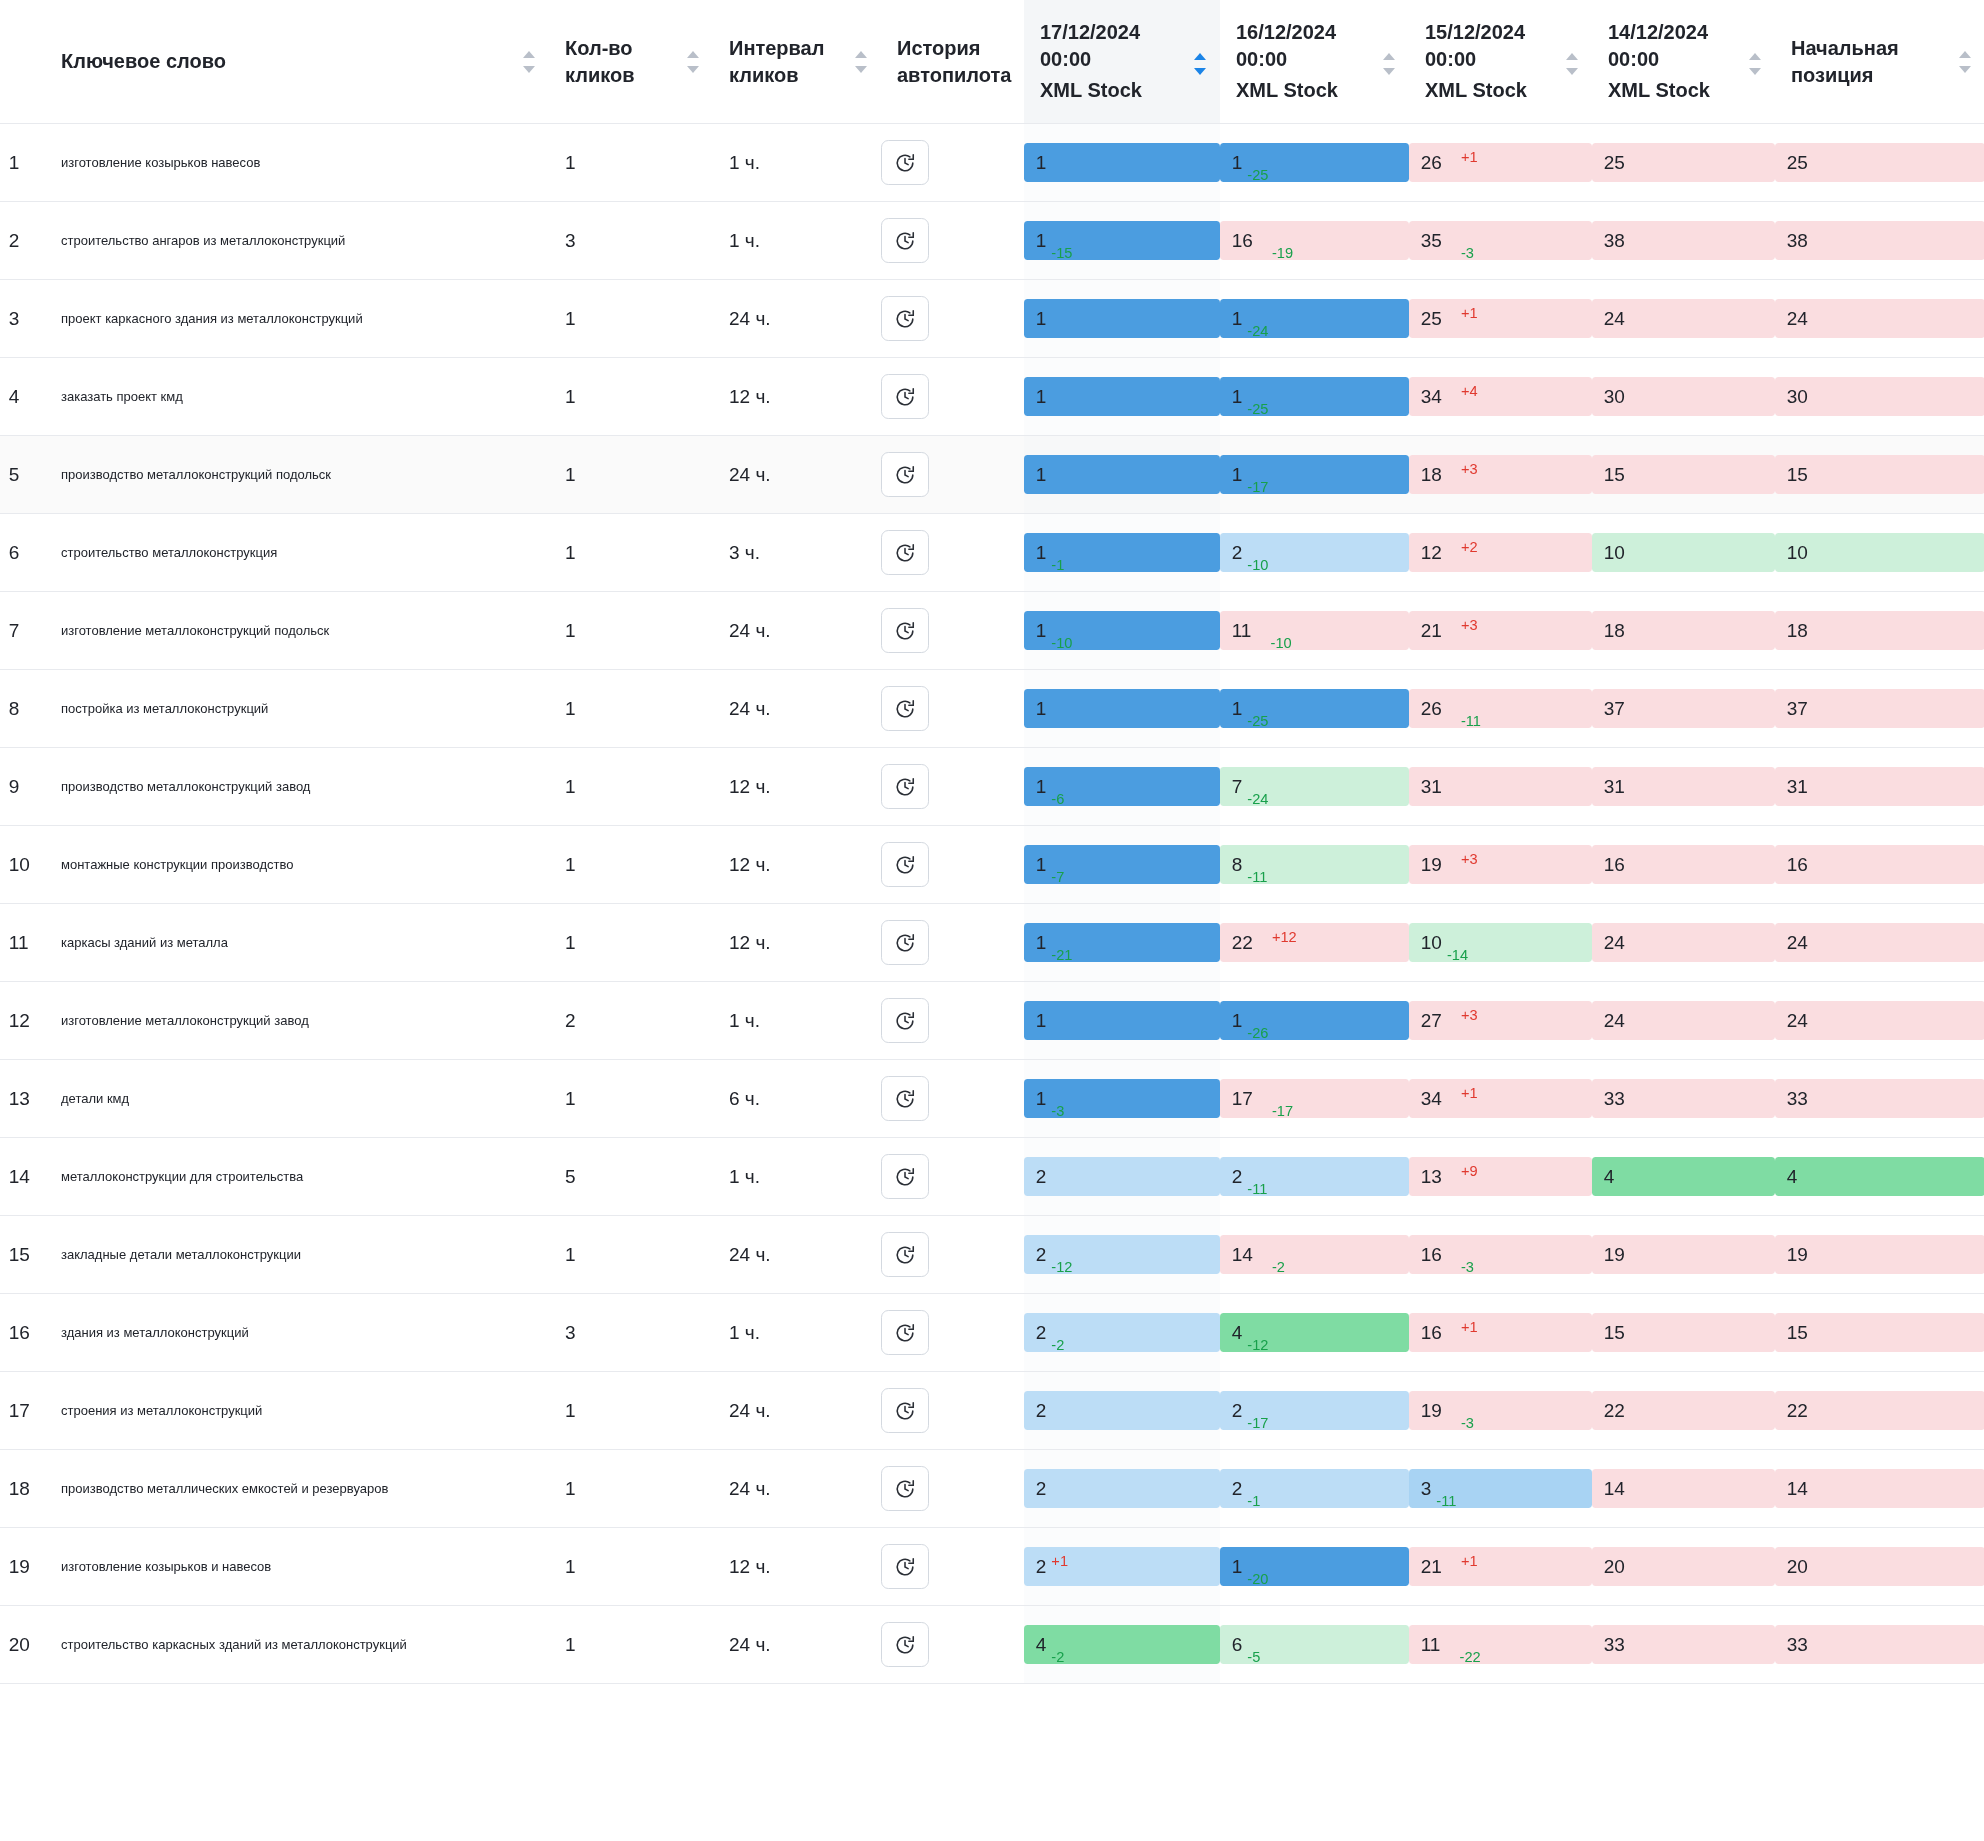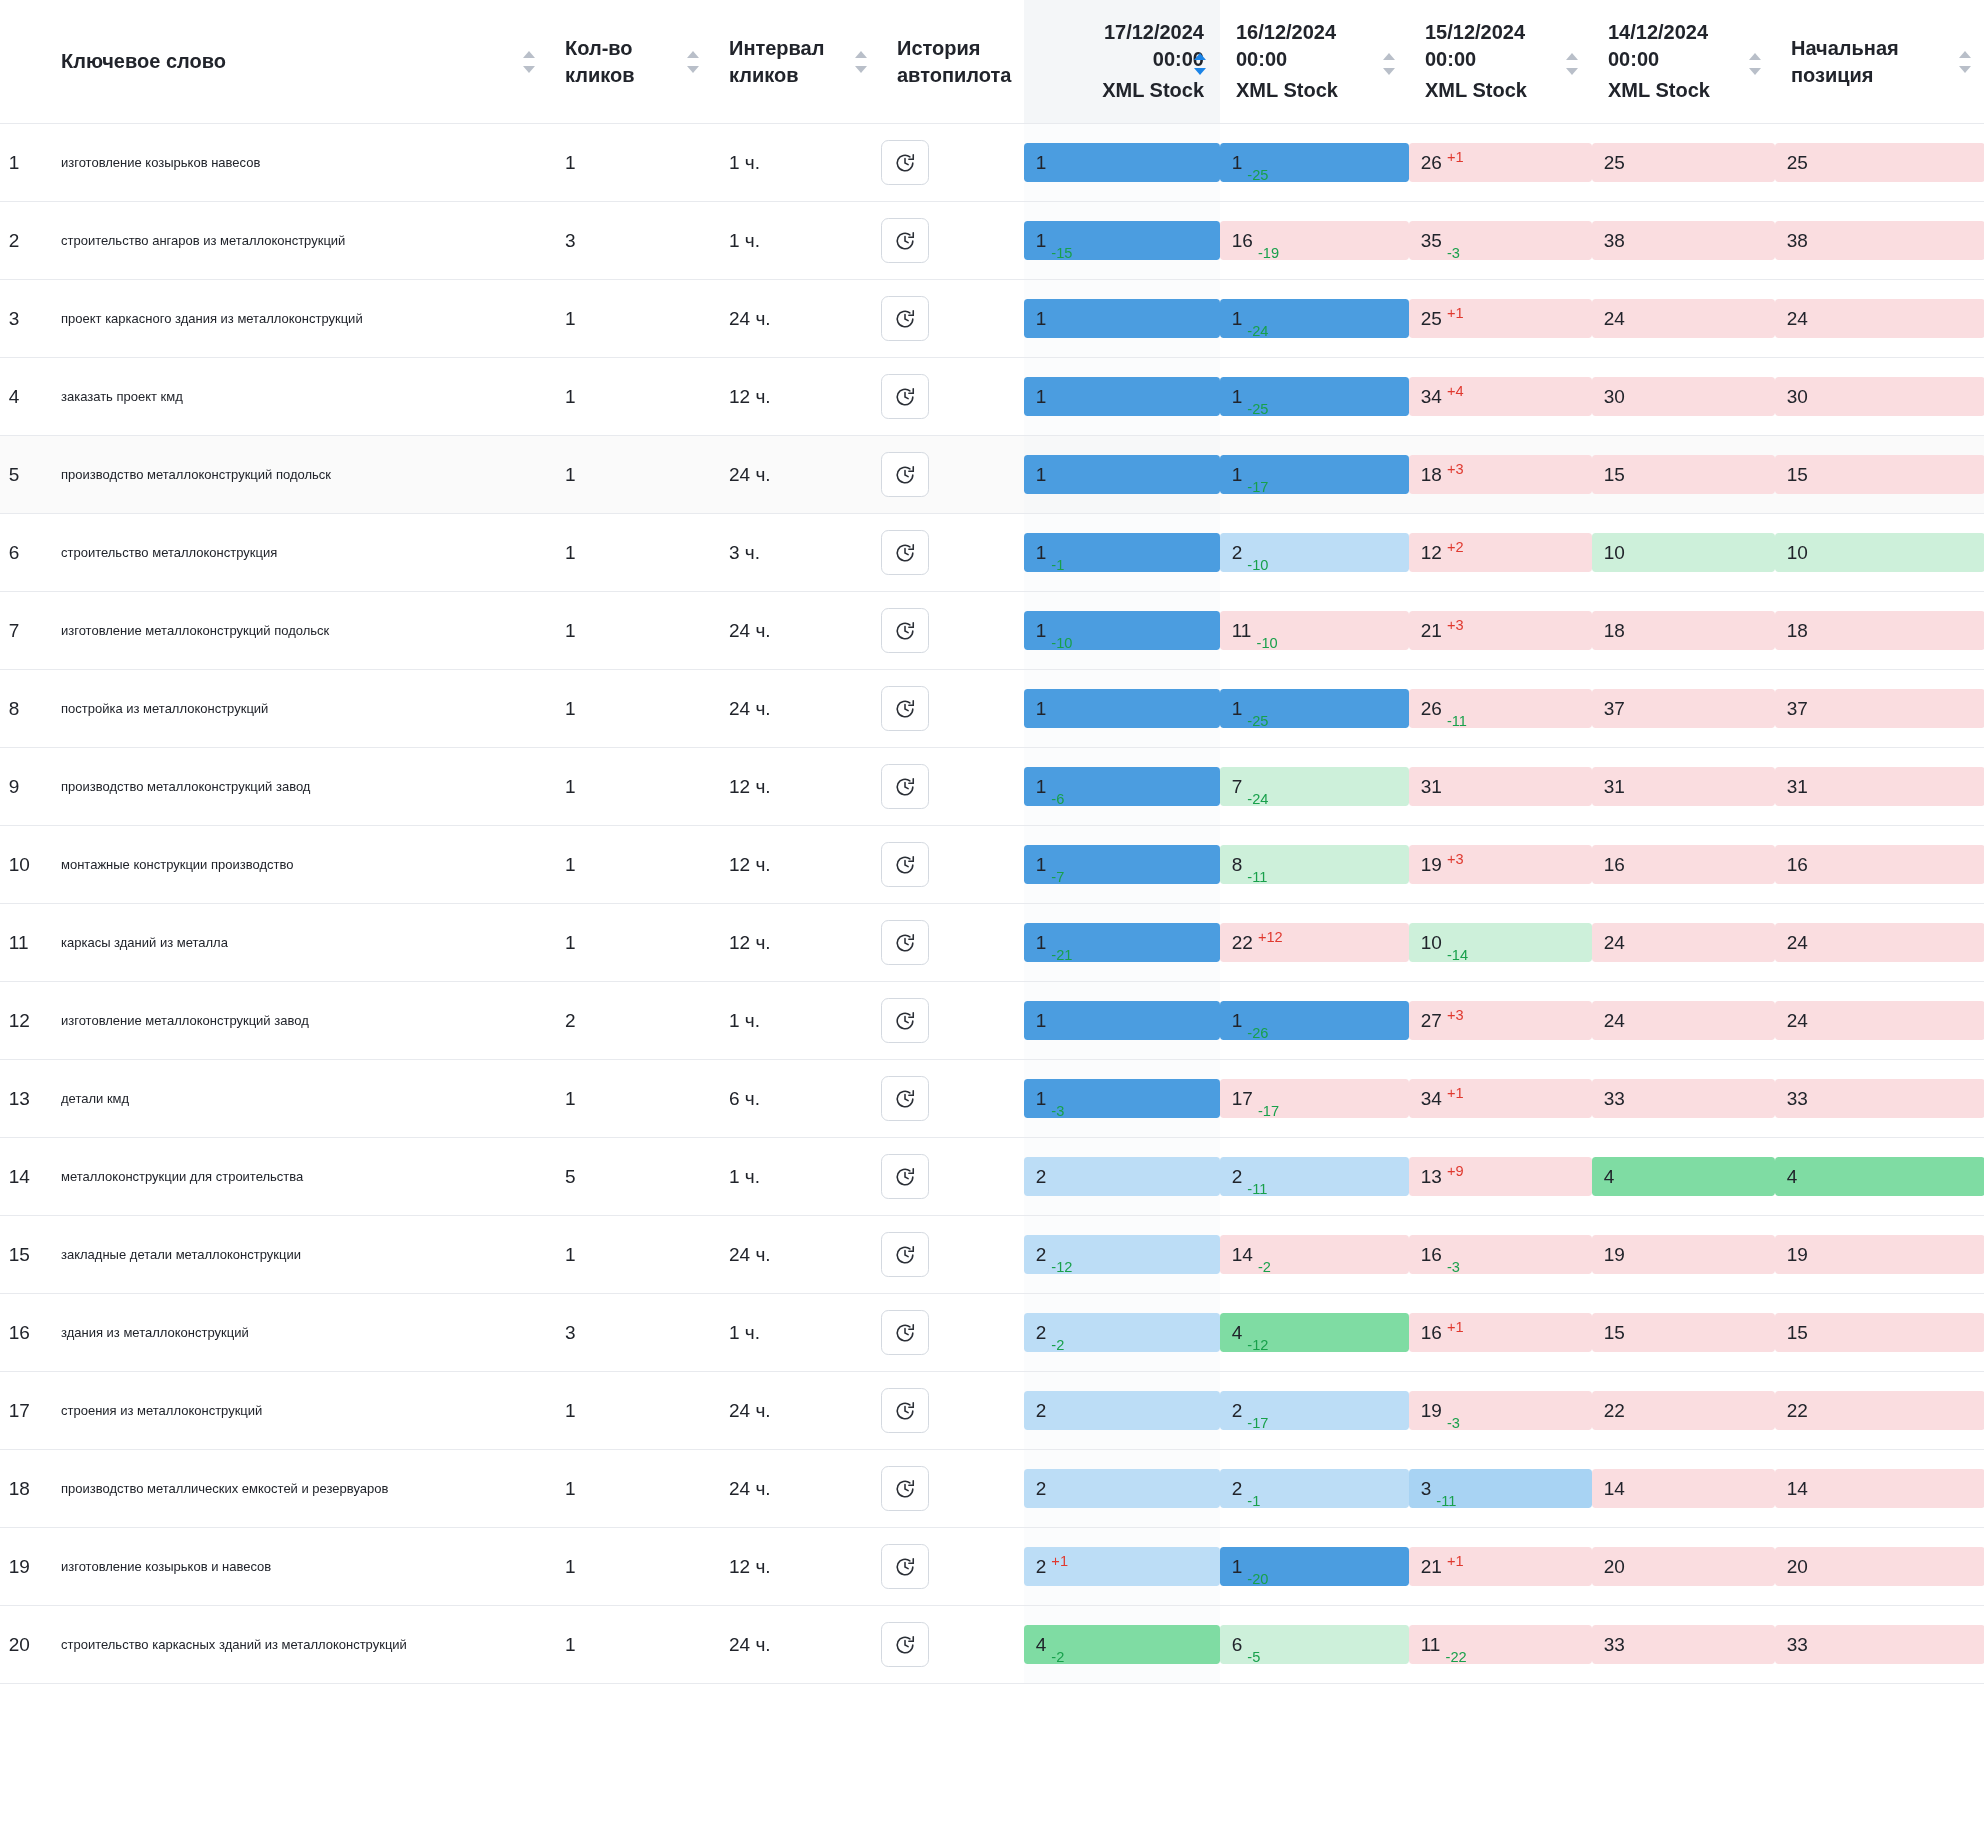--- a/index.html
+++ b/index.html
@@ -59,21 +59,21 @@
     width: 0; height: 0;
     border-left: 6.6px solid transparent;
     border-right: 6.6px solid transparent;
   }
   .sort-ico .up   { top: 0;  border-bottom: 7.3px solid #b9bfc9; }
   .sort-ico .down { bottom: 0; border-top: 7.3px solid #b9bfc9; }
   .sort-ico.active .up   { border-bottom-color: #1b84e7; }
   .sort-ico.active .down { border-top-color: #1b84e7; }
 
   th.col-date { background: #ffffff; }
-  th.col-date.active-col { background: #f4f6f8; text-align: right; }
+  th.col-date.active-col { background: #f4f6f8; }
   td.active-col { background: #fbfcfd; }
 
   .date-line { display: block; }
   .date-src { display: block; margin-top: 4.4px; }
 
   
   tbody td {
     padding: 16px 16px;
     font-size: 19px;
     line-height: 1.4;
@@ -125,21 +125,21 @@
     font-weight: normal;
   }
   .delta.neg { color: #18a04b; margin-top: 36px; }   
   .delta.pos { color: #e0392f; }   
 
   .bg-blue-strong { background: #4b9de0; }
   .bg-blue-light  { background: #bcddf6; }
   .bg-blue-mid    { background: #a8d3f3; }
   .bg-green-strong{ background: #7fdca3; }
   .bg-green-light { background: #cdf0da; }
-  .bg-pink        { background: #fadde0; }
+  .bg-pink        { background: #fadde0; gap: 14px; }
 
   col.c-idx  { width: 45px; }
   col.c-kw   { width: 504px; }
   col.c-clk  { width: 164px; }
   col.c-int  { width: 168px; }
   col.c-his  { width: 143px; }
   col.c-d1   { width: 196px; }
   col.c-d2   { width: 189px; }
   col.c-d3   { width: 183px; }
   col.c-d4   { width: 183px; }

